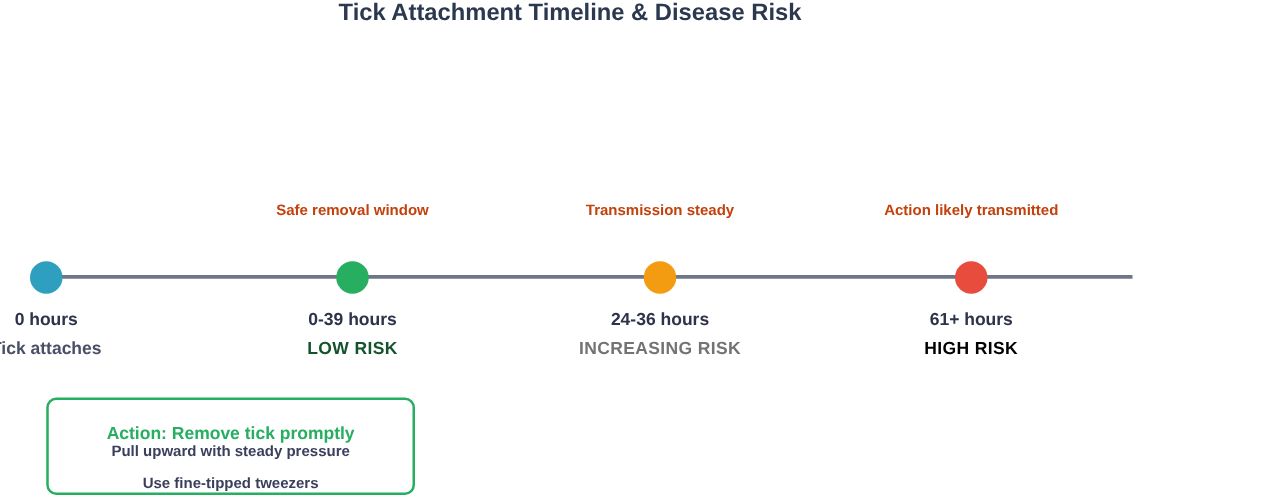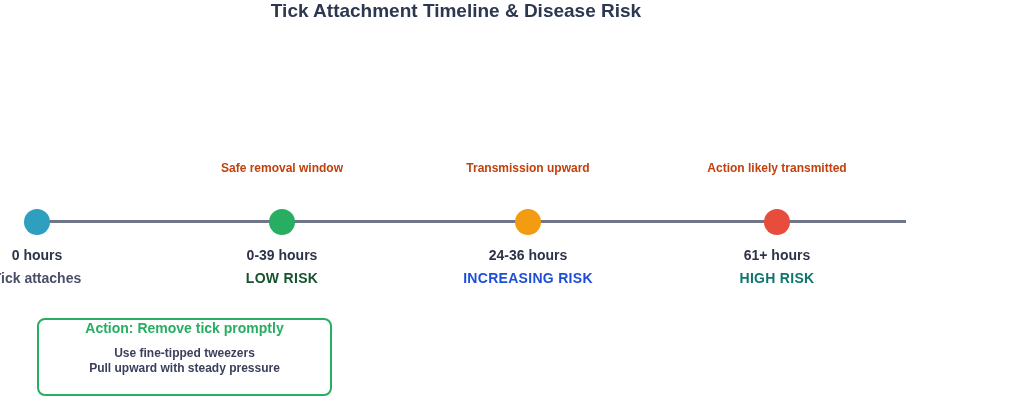--- a/index.html
+++ b/index.html
@@ -72,33 +72,34 @@
   }
   .status {
     position: absolute;
     top: 270px; left: 0; right: 0;
     font-size: 14px;
     font-weight: bold;
     letter-spacing: 0.3px;
   }
   .status-muted  { color: #4A4F68; letter-spacing: 0; }
   .status-green  { color: #14532d; }
-  .status-orange { color: #1d4ed8; }
-  .status-red    { color: #0f766e; }
+  .status-orange { color: #737373; }
+  .status-red    { color: #000000; }
 
   .action-box {
     position: absolute;
     left: 37px; top: 318px;
     width: 295px; height: 78px;
     border: 2px solid #27AE60;
     border-radius: 8px;
     background: #ffffff;
     text-align: center;
   }
   .action-title {
+    margin-top: 18px;
     font-size: 14px;
     font-weight: bold;
     color: #27AE60;
   }
   .action-line {
     font-size: 12px;
     font-weight: bold;
     color: #3A3F5C;
     line-height: 15px;
   }
@@ -120,32 +121,32 @@
   </div>
 
   <div class="milestone m1">
     <div class="annotation">Safe removal window</div>
     <div class="dot dot-green"></div>
     <div class="time">0-39 hours</div>
     <div class="status status-green">LOW RISK</div>
   </div>
 
   <div class="milestone m2">
-    <div class="annotation">Transmission upward</div>
+    <div class="annotation">Transmission steady</div>
     <div class="dot dot-orange"></div>
     <div class="time">24-36 hours</div>
     <div class="status status-orange">INCREASING RISK</div>
   </div>
 
   <div class="milestone m3">
     <div class="annotation">Action likely transmitted</div>
     <div class="dot dot-red"></div>
     <div class="time">61+ hours</div>
     <div class="status status-red">HIGH RISK</div>
   </div>
 
   <div class="action-box">
     <div class="action-title">Action: Remove tick promptly</div>
+    <div class="action-line">Pull upward with steady pressure</div>
     <div class="action-line first">Use fine-tipped tweezers</div>
-    <div class="action-line">Pull upward with steady pressure</div>
   </div>
 
 </div>
 
 </body></html>

